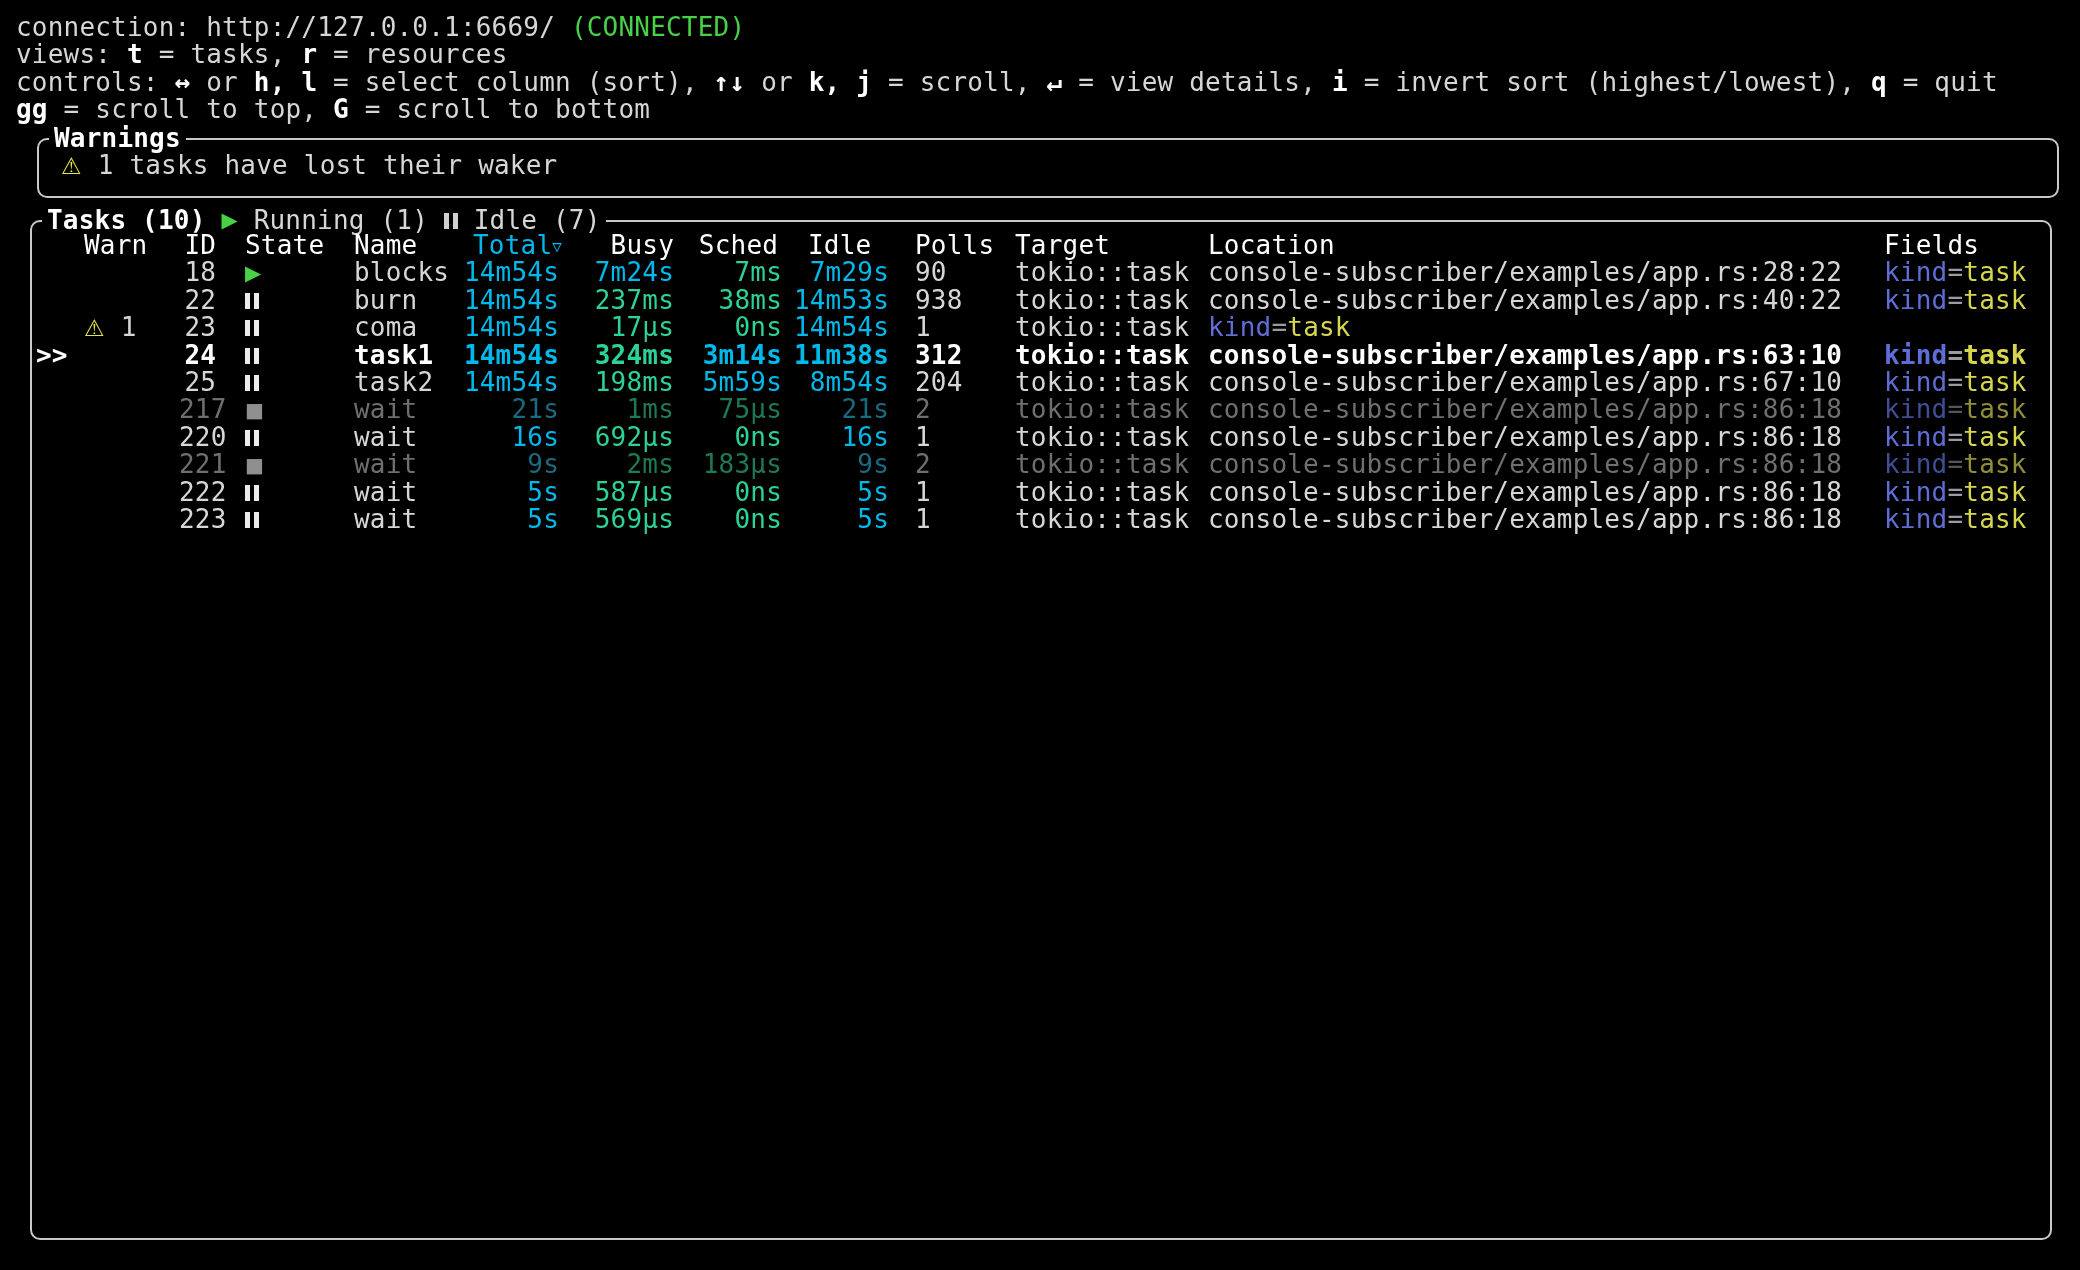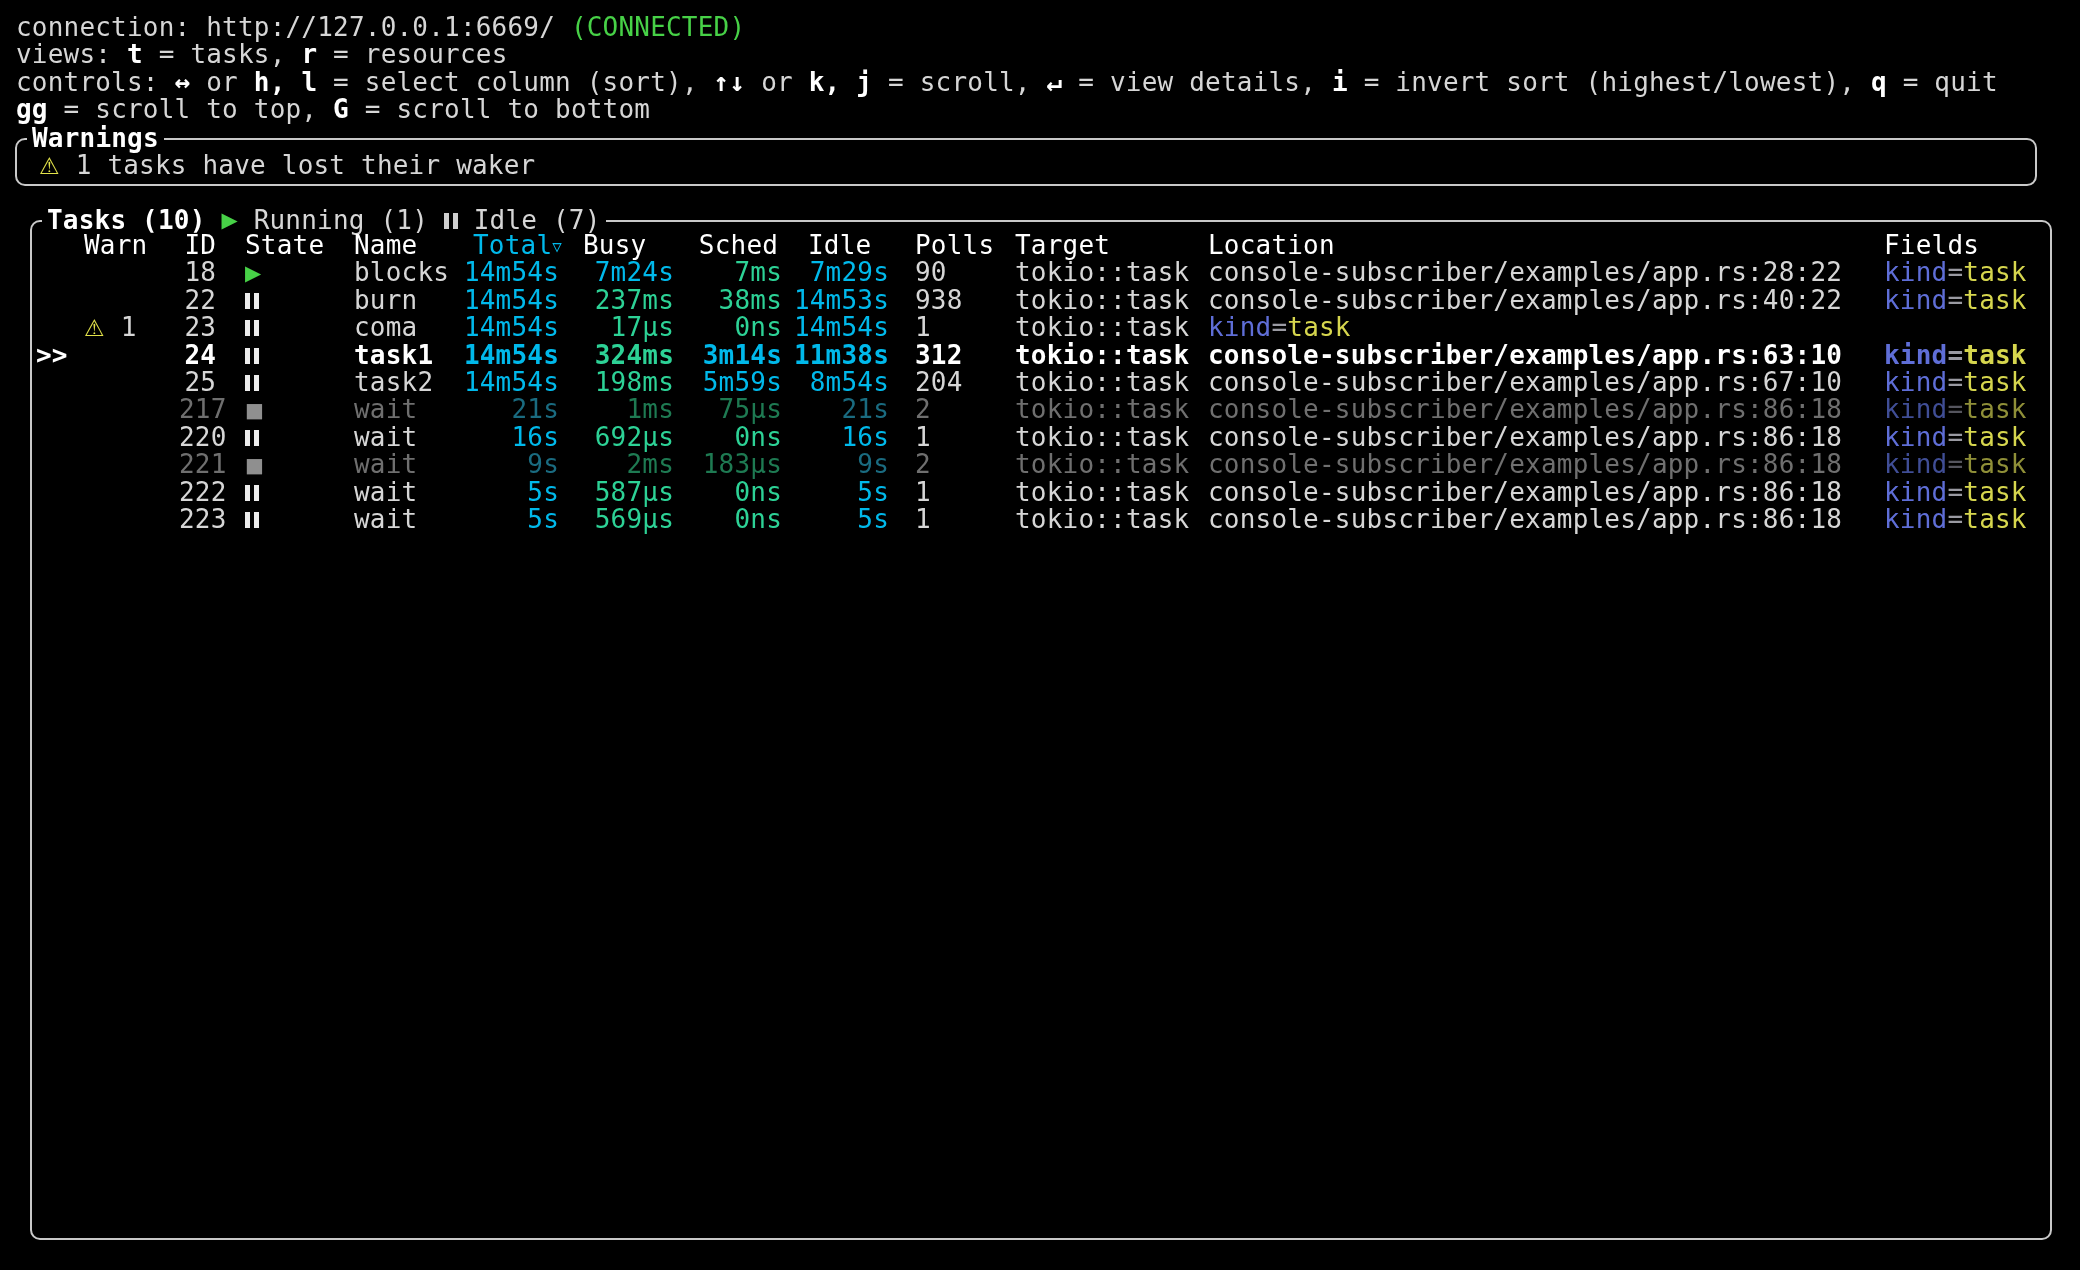--- a/index.html
+++ b/index.html
@@ -28,21 +28,21 @@
   .sorticon{color:var(--cyan);font-size:19px;vertical-align:1px}
   .pbars{display:inline-flex;gap:4px;align-items:center;height:18px}
   .pbars i{width:5px;height:16px;background:var(--pausecol);display:block}
   .legend .pbars i{background:#cfcfcf}
 
   .top{position:absolute;left:16px;top:14px}
 
   .box{position:absolute;border:2px solid var(--border);border-radius:10px;background:#000}
   .legend{position:absolute;top:-15px;left:10px;background:#000;padding:0 5px;
           display:flex;align-items:center;white-space:pre;height:27px}
-  #warnings-box{left:15px;top:138px;width:2022px;height:48px}
+  #warnings-box{left:37px;top:138px;width:2022px;height:60px}
   #warnings-box .witem{margin-top:12px;padding-left:22px;white-space:pre}
   #tasks-box{left:30px;top:220px;width:2022px;height:1020px}
 
   .tbl{position:absolute;left:0;right:0;top:10px}
   .row{display:flex;height:27.4px;align-items:center;padding-left:4px;white-space:pre}
   .row>div{overflow:visible}
   .hdr{font-weight:normal;color:var(--bright)}
   .c-marker{width:46px}
   .c-warn{width:97px;padding-left:2px}
   .c-id{width:53px;text-align:right}
@@ -50,21 +50,21 @@
   .c-name{width:105px}
   .c-total{width:100px;text-align:right}
   .c-busy{width:115px;text-align:right}
   .c-sched{width:108px;text-align:right}
   .c-idle{width:107px;text-align:right}
   .c-polls{width:126px;padding-left:26px}
   .c-target{width:193px}
   .c-location{width:676px}
   .c-fields{flex:1}
   .hdr .c-total{text-align:left;padding-left:14px;color:var(--cyan)}
-  .hdr .c-busy{text-align:left;padding-left:24px}
+  .hdr .c-busy{text-align:right;padding-left:24px}
   .hdr .c-sched{text-align:center;padding-left:21px}
   .hdr .c-idle{text-align:left;padding-left:26px}
 
   .row.sel{font-weight:bold;color:var(--bright)}
   .row.dim{color:var(--dimfg)}
   .row.dim .cyan{color:var(--dimcyan)}
   .row.dim .gdur{color:var(--dimgreen)}
   .row.dim .kind{color:var(--dimkind)}
   .row.dim .yellow{color:var(--dimyellow)}
   .row.dim .eq{color:var(--dimeq)}

